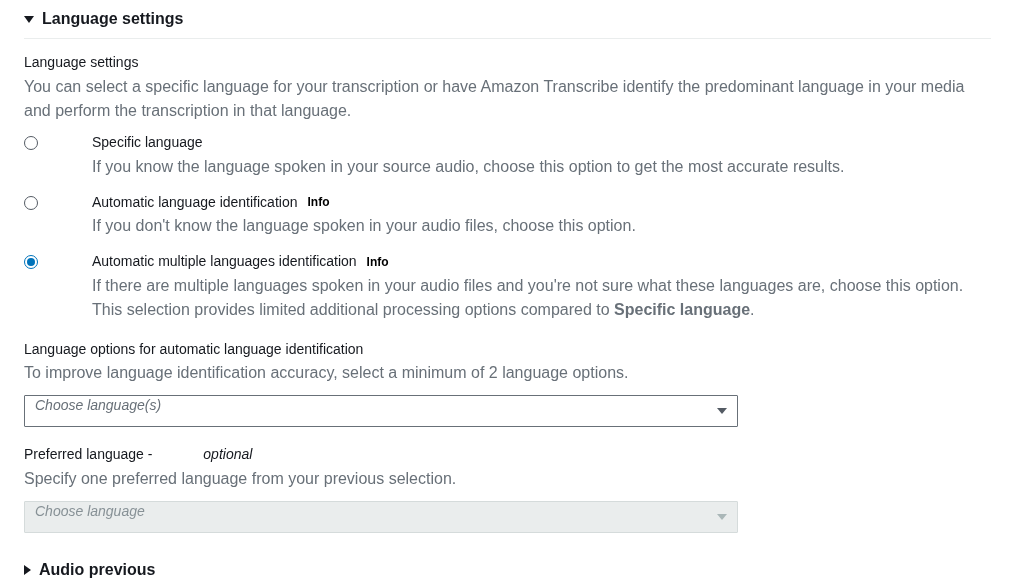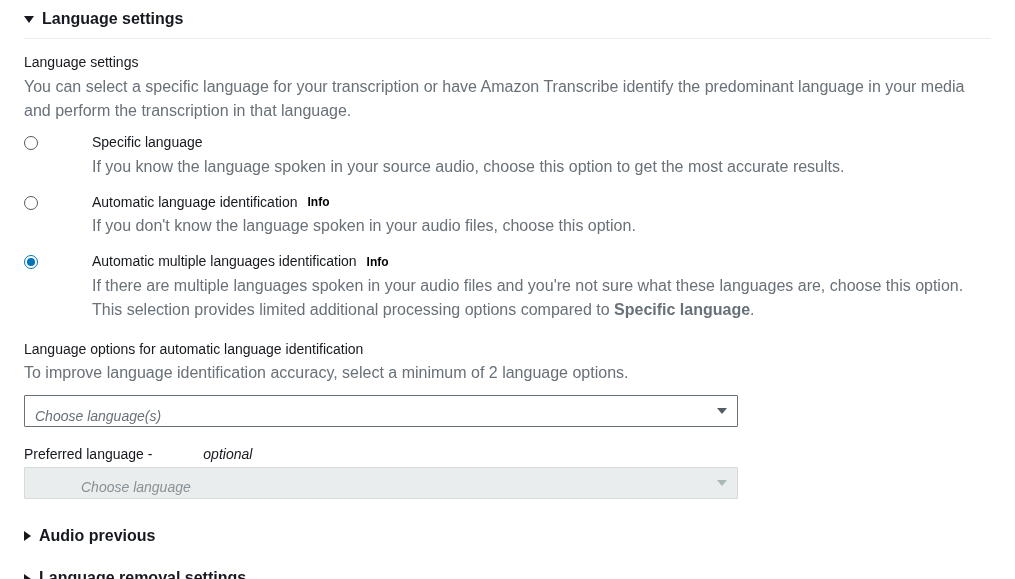--- a/index.html
+++ b/index.html
@@ -136,38 +136,37 @@
       margin-left: 47px;
     }
     .select {
       width: 714px;
       max-width: 100%;
       height: 32px;
       border: 1px solid #687078;
       background: #ffffff;
       padding: 0 32px 0 10px;
       display: flex;
-      align-items: flex-end;
+      align-items: flex-start;
       position: relative;
       cursor: pointer;
       border-radius: 1px;
     }
     .select.disabled {
       background: #eaeded;
       border-color: #d5dbdb;
       color: #879196;
       cursor: default;
     }
     .select-placeholder {
       font-style: italic;
       color: #687078;
     }
     .select.disabled .select-placeholder {
       color: #879196;
-      margin-left: 46px;
     }
     .select-caret {
       position: absolute;
       right: 10px;
       top: 50%;
       transform: translateY(-50%);
       width: 0;
       height: 0;
       border-left: 5px solid transparent;
       border-right: 5px solid transparent;
@@ -241,20 +240,21 @@
       <div class="select">
         <span class="select-placeholder">Choose language(s)</span>
         <span class="select-caret"></span>
       </div>
     </div>
 
     <div class="form-block">
       <div class="field-label">
         <span>Preferred language - </span><span class="optional">optional</span>
       </div>
+      <div class="field-hint">Specify one preferred language from your previous selection.</div>
       <div class="select disabled">
         <span class="select-placeholder">Choose language</span>
         <span class="select-caret"></span>
       </div>
     </div>
 
     <div class="collapsed-sections">
       <div class="section-header collapsed">
         <span class="caret-icon caret-right"></span>
         <span class="section-title">Audio previous</span>

